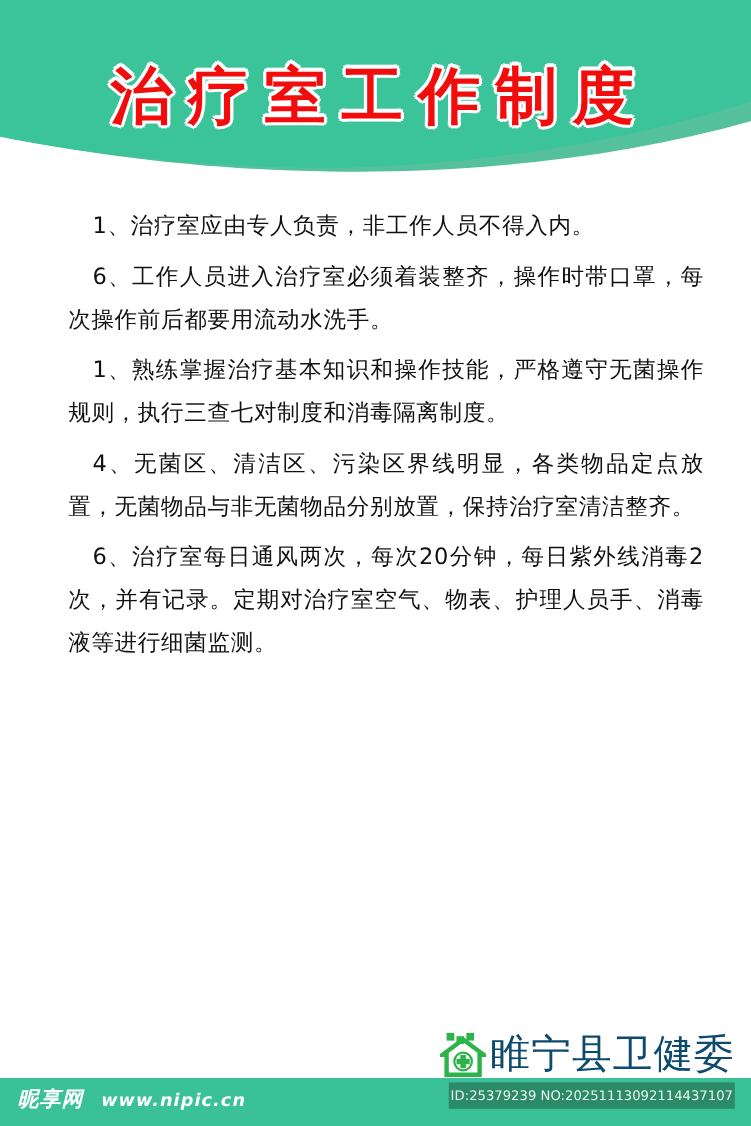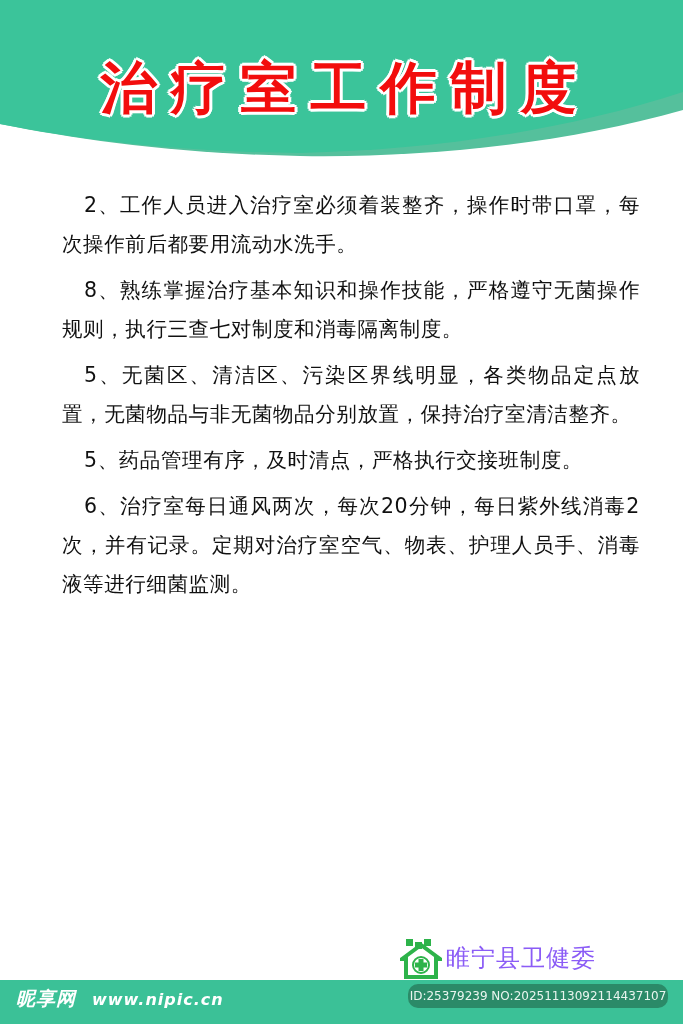--- a/index.html
+++ b/index.html
@@ -29,54 +29,54 @@
       line-height: 39px;
     }
     .para { margin: 0 0 7px 0; text-indent: 22px; text-align: justify; letter-spacing: 0.6px; }
     .org {
       position: absolute; left: 400px; top: 936px; height: 44px;
       display: flex; align-items: center;
     }
     .org-icon { width: 42px; height: 42px; margin-right: 4px; }
     .org-name {
       font-family: Liberation Mono, monospace;
-      font-size: 24px; color: #8b5cf6; letter-spacing: 1px;
+      font-size: 36px; color: #0c4a6e; letter-spacing: 1px;
     }
     .footer {
       position: absolute; left: 0; top: 980px; width: 683px; height: 44px;
       background: #3bc197;
     }
     .watermark {
       position: absolute; left: 16px; top: 6px;
       font-family: "DejaVu Sans", sans-serif; font-style: italic; font-weight: bold;
       color: #ffffff; font-size: 19px; letter-spacing: 1px;
     }
     .watermark .url { font-size: 16px; margin-left: 16px; }
     .idbox {
       position: absolute; left: 408px; top: 4px; width: 260px; height: 24px;
       background: #2b8a68; color: #e9f5ef;
       font-family: "DejaVu Sans", sans-serif; font-size: 12px;
-      line-height: 24px; text-align: center; border-radius: 10px;
+      line-height: 24px; text-align: center; border-radius: 0;
     }
   </style>
 </head>
 <body>
 
 <svg class="header-bg" viewBox="0 0 683 170" width="683" height="170">
   <path d="M0,0 H683 V110 C560,145 420,158 300,156 C180,154 80,140 0,124 Z" fill="#55c09c"></path>
   <path d="M0,0 H683 V92 C560,132 430,150 300,153 C180,152 80,140 0,124 Z" fill="#3bc49a"></path>
 </svg>
 
 <div class="title">治疗室工作制度</div>
 
 <div class="content">
-  <p class="para">2、工作人员进入治疗室必须着装整齐，操作时带口罩，每次操作前后都要用流动水洗手。</p>
-  <p class="para">8、熟练掌握治疗基本知识和操作技能，严格遵守无菌操作规则，执行三查七对制度和消毒隔离制度。</p>
-  <p class="para">5、无菌区、清洁区、污染区界线明显，各类物品定点放置，无菌物品与非无菌物品分别放置，保持治疗室清洁整齐。</p>
-  <p class="para">5、药品管理有序，及时清点，严格执行交接班制度。</p>
+  <p class="para">1、治疗室应由专人负责，非工作人员不得入内。</p>
+  <p class="para">6、工作人员进入治疗室必须着装整齐，操作时带口罩，每次操作前后都要用流动水洗手。</p>
+  <p class="para">1、熟练掌握治疗基本知识和操作技能，严格遵守无菌操作规则，执行三查七对制度和消毒隔离制度。</p>
+  <p class="para">4、无菌区、清洁区、污染区界线明显，各类物品定点放置，无菌物品与非无菌物品分别放置，保持治疗室清洁整齐。</p>
   <p class="para">6、治疗室每日通风两次，每次20分钟，每日紫外线消毒2次，并有记录。定期对治疗室空气、物表、护理人员手、消毒液等进行细菌监测。</p>
 </div>
 
 <div class="org">
   <svg class="org-icon" viewBox="0 0 42 42">
     <rect x="6" y="2" width="7" height="7" fill="#2db34a"></rect>
     <rect x="15" y="5" width="7" height="7" fill="#2db34a"></rect>
     <rect x="24" y="2" width="7" height="7" fill="#2db34a"></rect>
     <path d="M2,22 L21,8 L40,22 L36,22 L36,40 L6,40 L6,22 Z" fill="none" stroke="#2db34a" stroke-width="4"></path>
     <circle cx="21" cy="28" r="8" fill="#ffffff" stroke="#2db34a" stroke-width="2"></circle>

